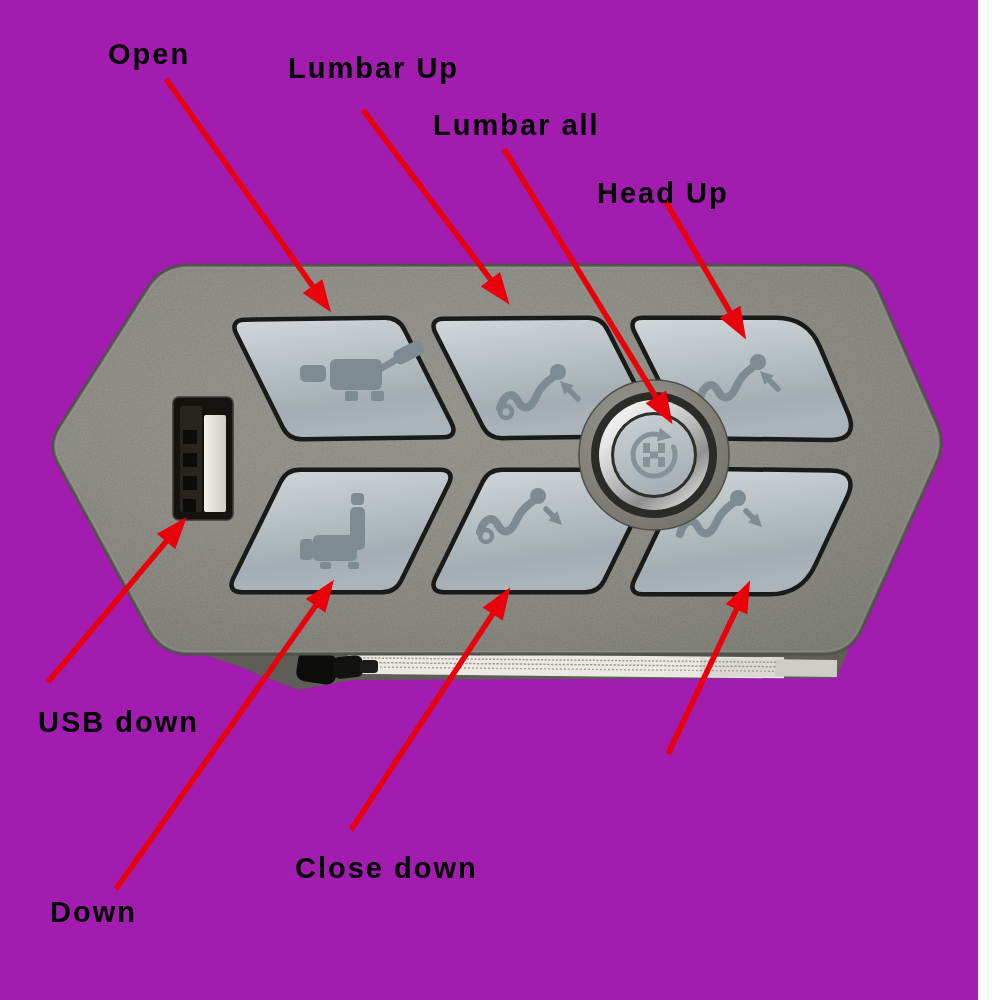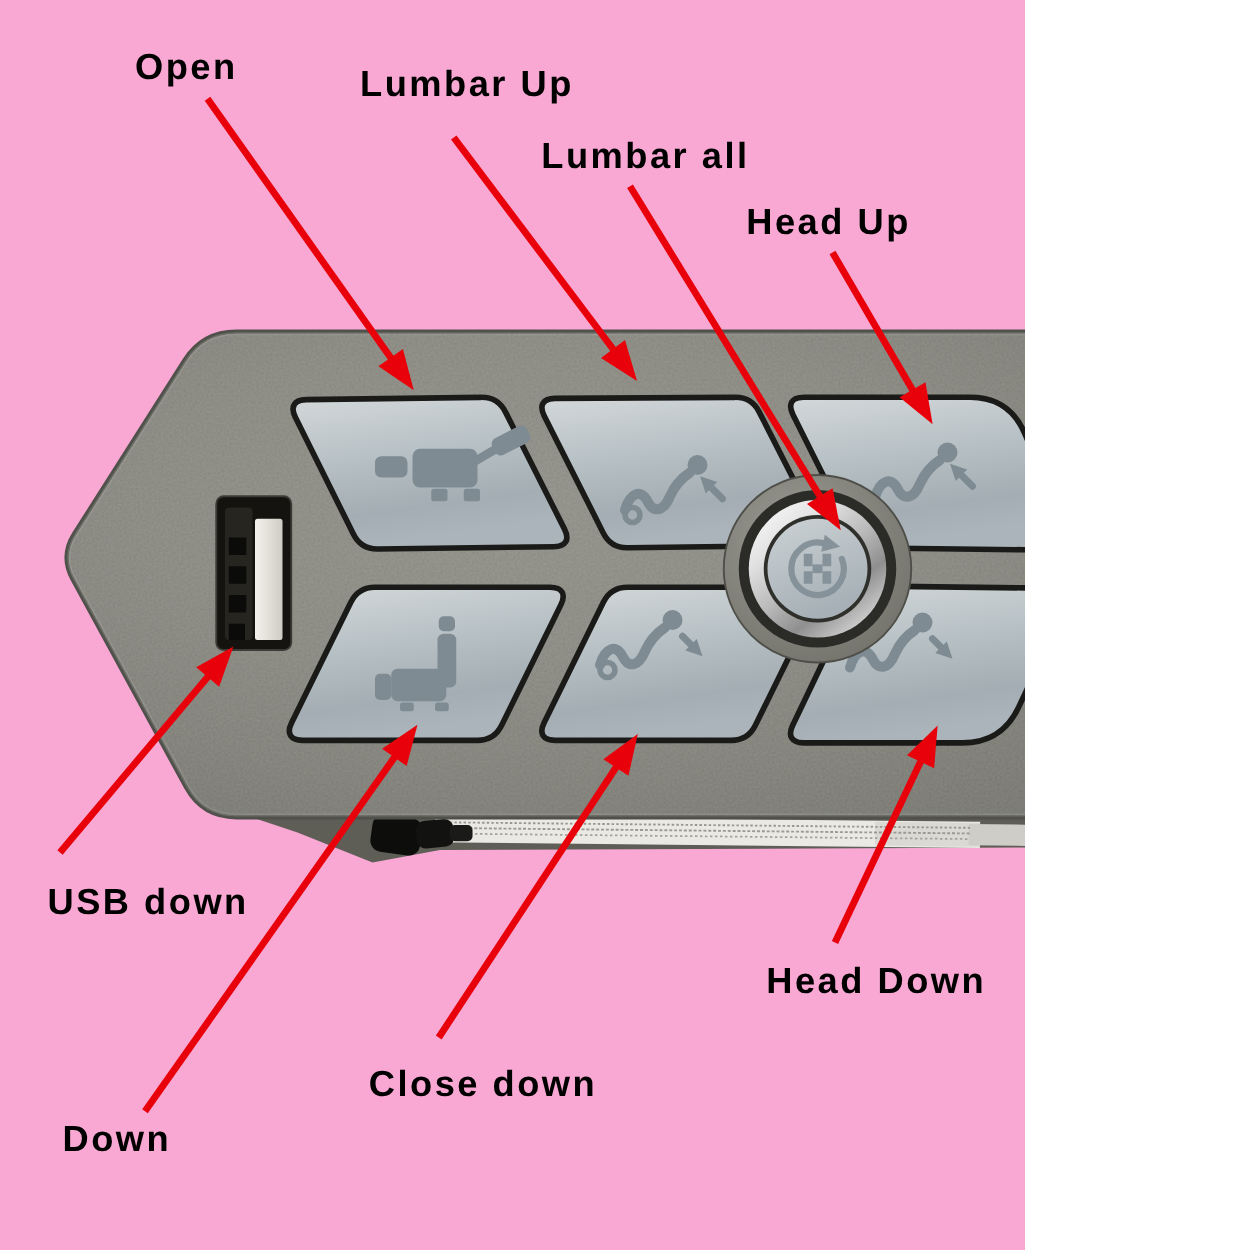--- a/index.html
+++ b/index.html
@@ -1,17 +1,17 @@
 <!DOCTYPE html>
 <html><head>
 <meta charset="utf-8">
 <title>Annotated remote diagram</title>
 <style>
   html,body{margin:0;padding:0;background:#ffffff;}
-  .stage{position:relative;width:820px;height:1000px;background:#f9a8d4;overflow:hidden;
+  .stage{position:relative;width:978px;height:1000px;background:#a21caf;overflow:hidden;
          font-family:"Liberation Sans",sans-serif;}
   .stage svg{position:absolute;left:0;top:0;}
   .lbl{position:absolute;font-weight:700;font-size:29px;letter-spacing:2px;color:#000;
        white-space:nowrap;line-height:1;}
   .btn{fill:url(#btnG);stroke:#1a1a18;stroke-width:9;paint-order:stroke;stroke-linejoin:round;}
   .face{fill:url(#bodyG);stroke:#51514b;stroke-width:7;paint-order:stroke;stroke-linejoin:round;}
   .faceHi{fill:none;stroke:rgba(255,255,255,0.16);stroke-width:2.5;stroke-linejoin:round;}
   .redline{stroke:#e8000a;stroke-width:5.5;fill:none;}
   .ic{fill:#7e8b93;stroke:#7e8b93;}
 </style>
@@ -183,19 +183,18 @@
     <path class="redline" marker-end="url(#rh)" d="M48,682 L170,537"></path>
     <path class="redline" marker-end="url(#rh)" d="M116,889 L319,601"></path>
     <path class="redline" marker-end="url(#rh)" d="M351,830 L496,609"></path>
     <path class="redline" marker-end="url(#rh)" d="M668,754 L739,604"></path>
   </g>
 </svg>
 
 <div class="lbl" style="left:108px;top:40px">Open</div>
 <div class="lbl" style="left:288px;top:54px">Lumbar Up</div>
 <div class="lbl" style="left:433px;top:111px">Lumbar all</div>
-<div class="lbl" style="left:597px;top:164px">Head Up</div>
+<div class="lbl" style="left:597px;top:179px">Head Up</div>
 <div class="lbl" style="left:38px;top:708px">USB down</div>
-<div class="lbl" style="left:613px;top:771px">Head Down</div>
 <div class="lbl" style="left:295px;top:854px">Close down</div>
 <div class="lbl" style="left:50px;top:898px">Down</div>
 
 </div>
 
 </body></html>

